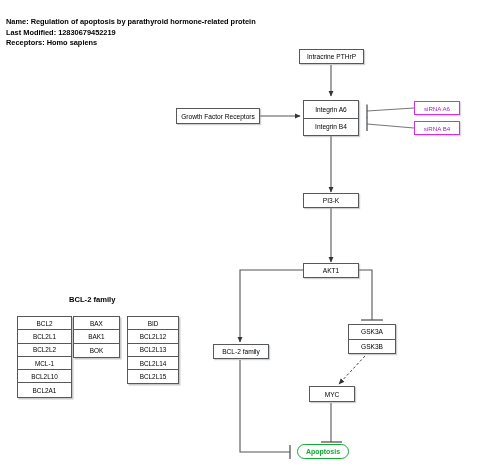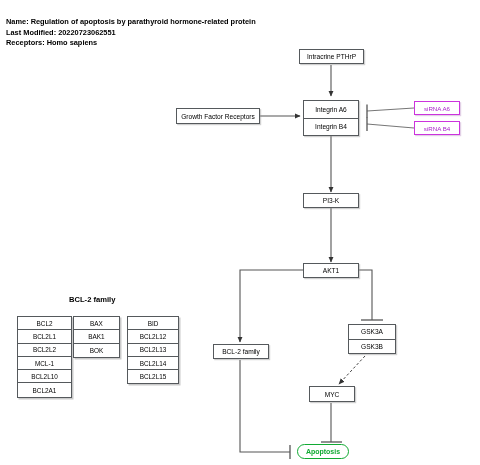--- a/index.html
+++ b/index.html
@@ -143,21 +143,21 @@
   }
   .legend-col > .lrow:last-child { border-bottom: none; }
 </style>
 </head>
 <body>
 
 <div id="canvas">
 
   <div class="header">
     <div>Name: Regulation of apoptosis by parathyroid hormone-related protein</div>
-    <div>Last Modified: 20220723062551</div>
+    <div>Last Modified: 12830679452219</div>
     <div>Receptors: Homo sapiens</div>
   </div>
 
   <svg id="edges" viewBox="0 0 480 465" width="480" height="465">
     <defs>
       <marker id="arrowhead" markerWidth="7" markerHeight="7" refX="5.4" refY="2.6" orient="auto" markerUnits="userSpaceOnUse">
         <path d="M0,0 L6,2.6 L0,5.2 z" fill="#333333"></path>
       </marker>
     </defs>
 

